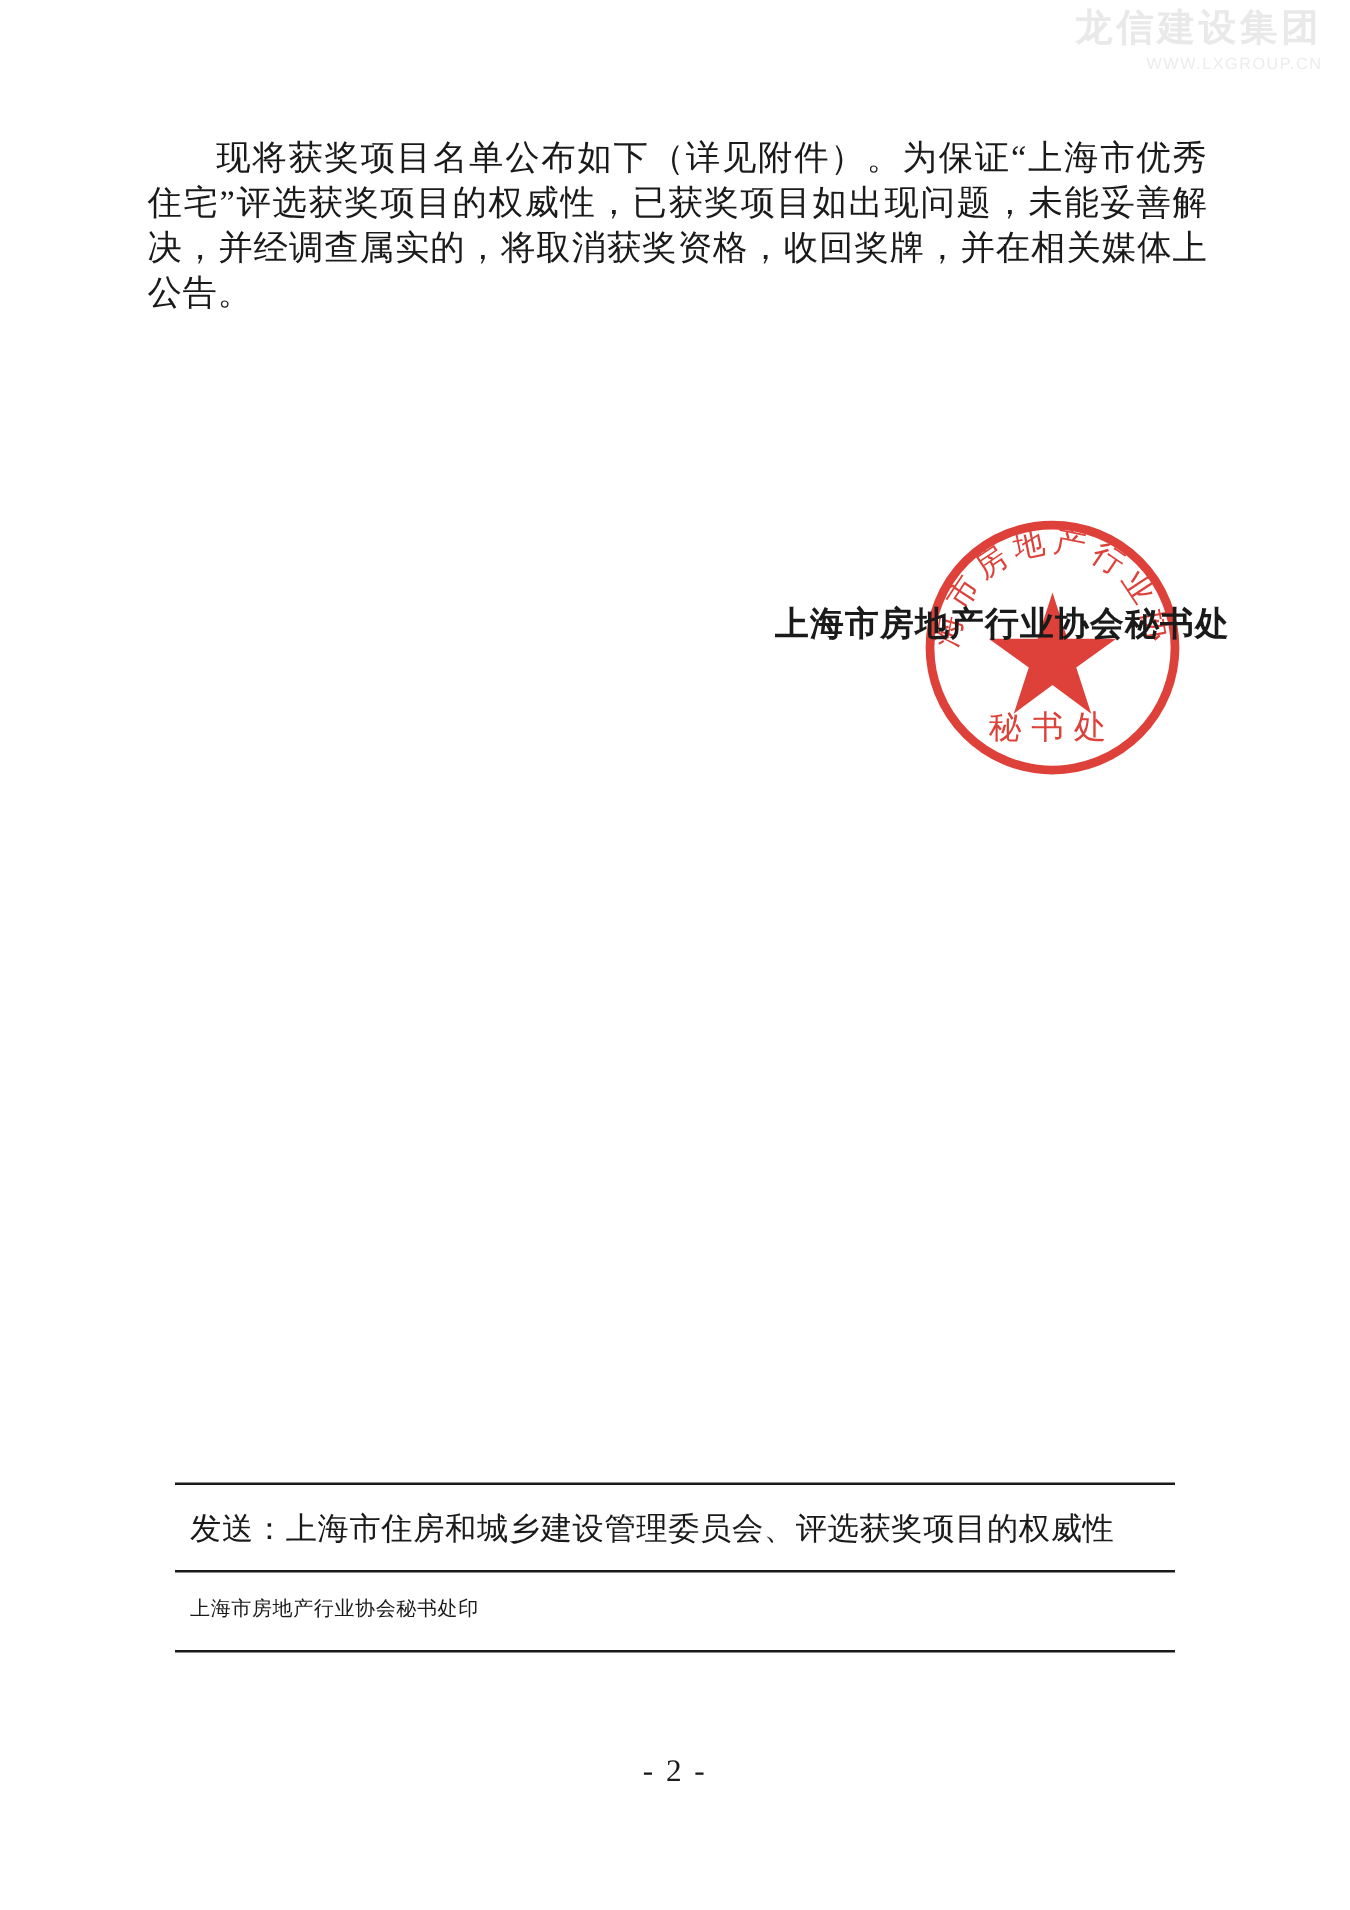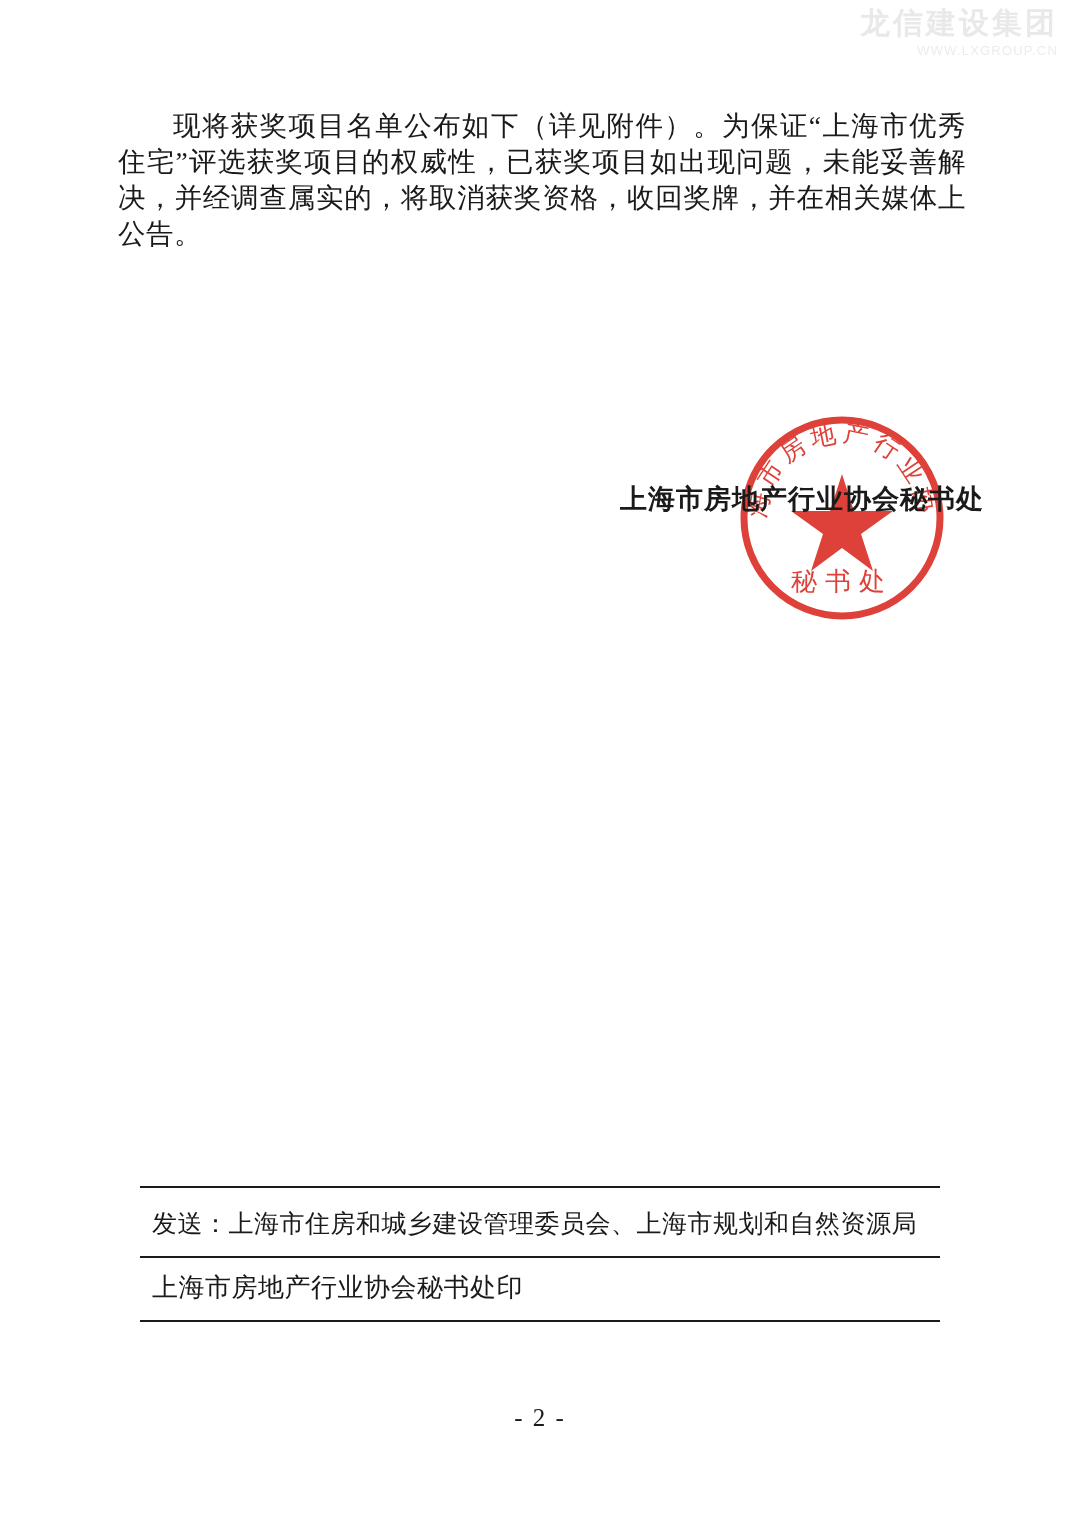--- a/index.html
+++ b/index.html
@@ -102,21 +102,21 @@
     padding: 8px 0 4px 12px;
     letter-spacing: 0.5px;
   }
   .footer-send .send-line2 {
     padding-left: 78px;
   }
   .footer-bottom {
     display: flex;
     justify-content: space-between;
     align-items: center;
-    font-size: 26px;
+    font-size: 16px;
     line-height: 56px;
     padding: 2px 28px 4px 12px;
     letter-spacing: 0.5px;
   }
   .page-number {
     position: absolute;
     top: 1404px;
     left: 0;
     width: 100%;
     text-align: center;
@@ -149,21 +149,21 @@
 </div>
 
 <div class="sign-block">
   <div>上海市房地产行业协会秘书处</div>
 </div>
 
 <div class="footer">
   <div class="footer-rule"></div>
   <div class="footer-send">
     <div>
-      <span>发送：</span><span>上海市住房和城乡建设管理委员会、上海市规划和自然资源局</span>
+      <span>发送：</span><span>上海市住房和城乡建设管理委员会、评选获奖项目的权威性</span>
     </div>
   </div>
   <div class="footer-rule"></div>
   <div class="footer-bottom">
     <span>上海市房地产行业协会秘书处印</span>
   </div>
   <div class="footer-rule"></div>
 </div>
 
 <div class="page-number">- 2 -</div>

